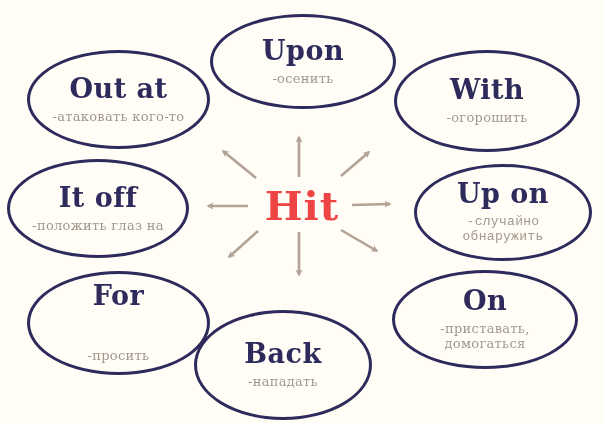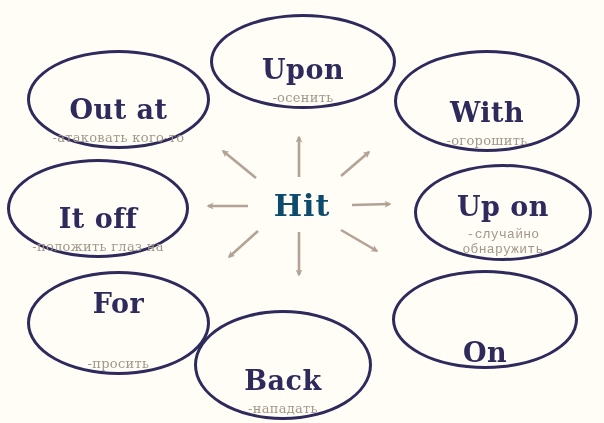--- a/index.html
+++ b/index.html
@@ -15,21 +15,21 @@
     overflow: hidden;
   }
   .node {
     position: absolute;
     border: 3px solid #2e2a5c;
     border-radius: 50%;
     box-sizing: border-box;
     display: flex;
     flex-direction: column;
     align-items: center;
-    justify-content: flex-end;
+    justify-content: center;
     text-align: center;
     background: #fffdf6;
   }
   .node .label {
     font-weight: 700;
     font-size: 27px;
     line-height: 1.0;
     color: #2e2a5c;
     letter-spacing: 0.5px;
   }
@@ -54,22 +54,22 @@
   .center-word {
     position: absolute;
     left: 252px;
     top: 176px;
     width: 100px;
     height: 58px;
     display: flex;
     align-items: center;
     justify-content: center;
     font-weight: 700;
-    font-size: 30px;
-    color: #0c4a6e;
+    font-size: 40px;
+    color: #ef4444;
     letter-spacing: 1px;
   }
   .arrows {
     position: absolute;
     left: 0; top: 0;
     width: 604px;
     height: 423px;
     pointer-events: none;
   }
 </style>
@@ -123,20 +123,21 @@
     <div class="translation">-случайно обнаружить</div>
   </div>
 
   <div class="node node-for">
     <div class="label">For</div>
     <div class="translation">-просить</div>
   </div>
 
   <div class="node node-on">
     <div class="label">On</div>
+    <div class="translation">-приставать, домогаться</div>
   </div>
 
   <div class="node node-back">
     <div class="label">Back</div>
     <div class="translation">-нападать</div>
   </div>
 
 </div>
 
 </body></html>

